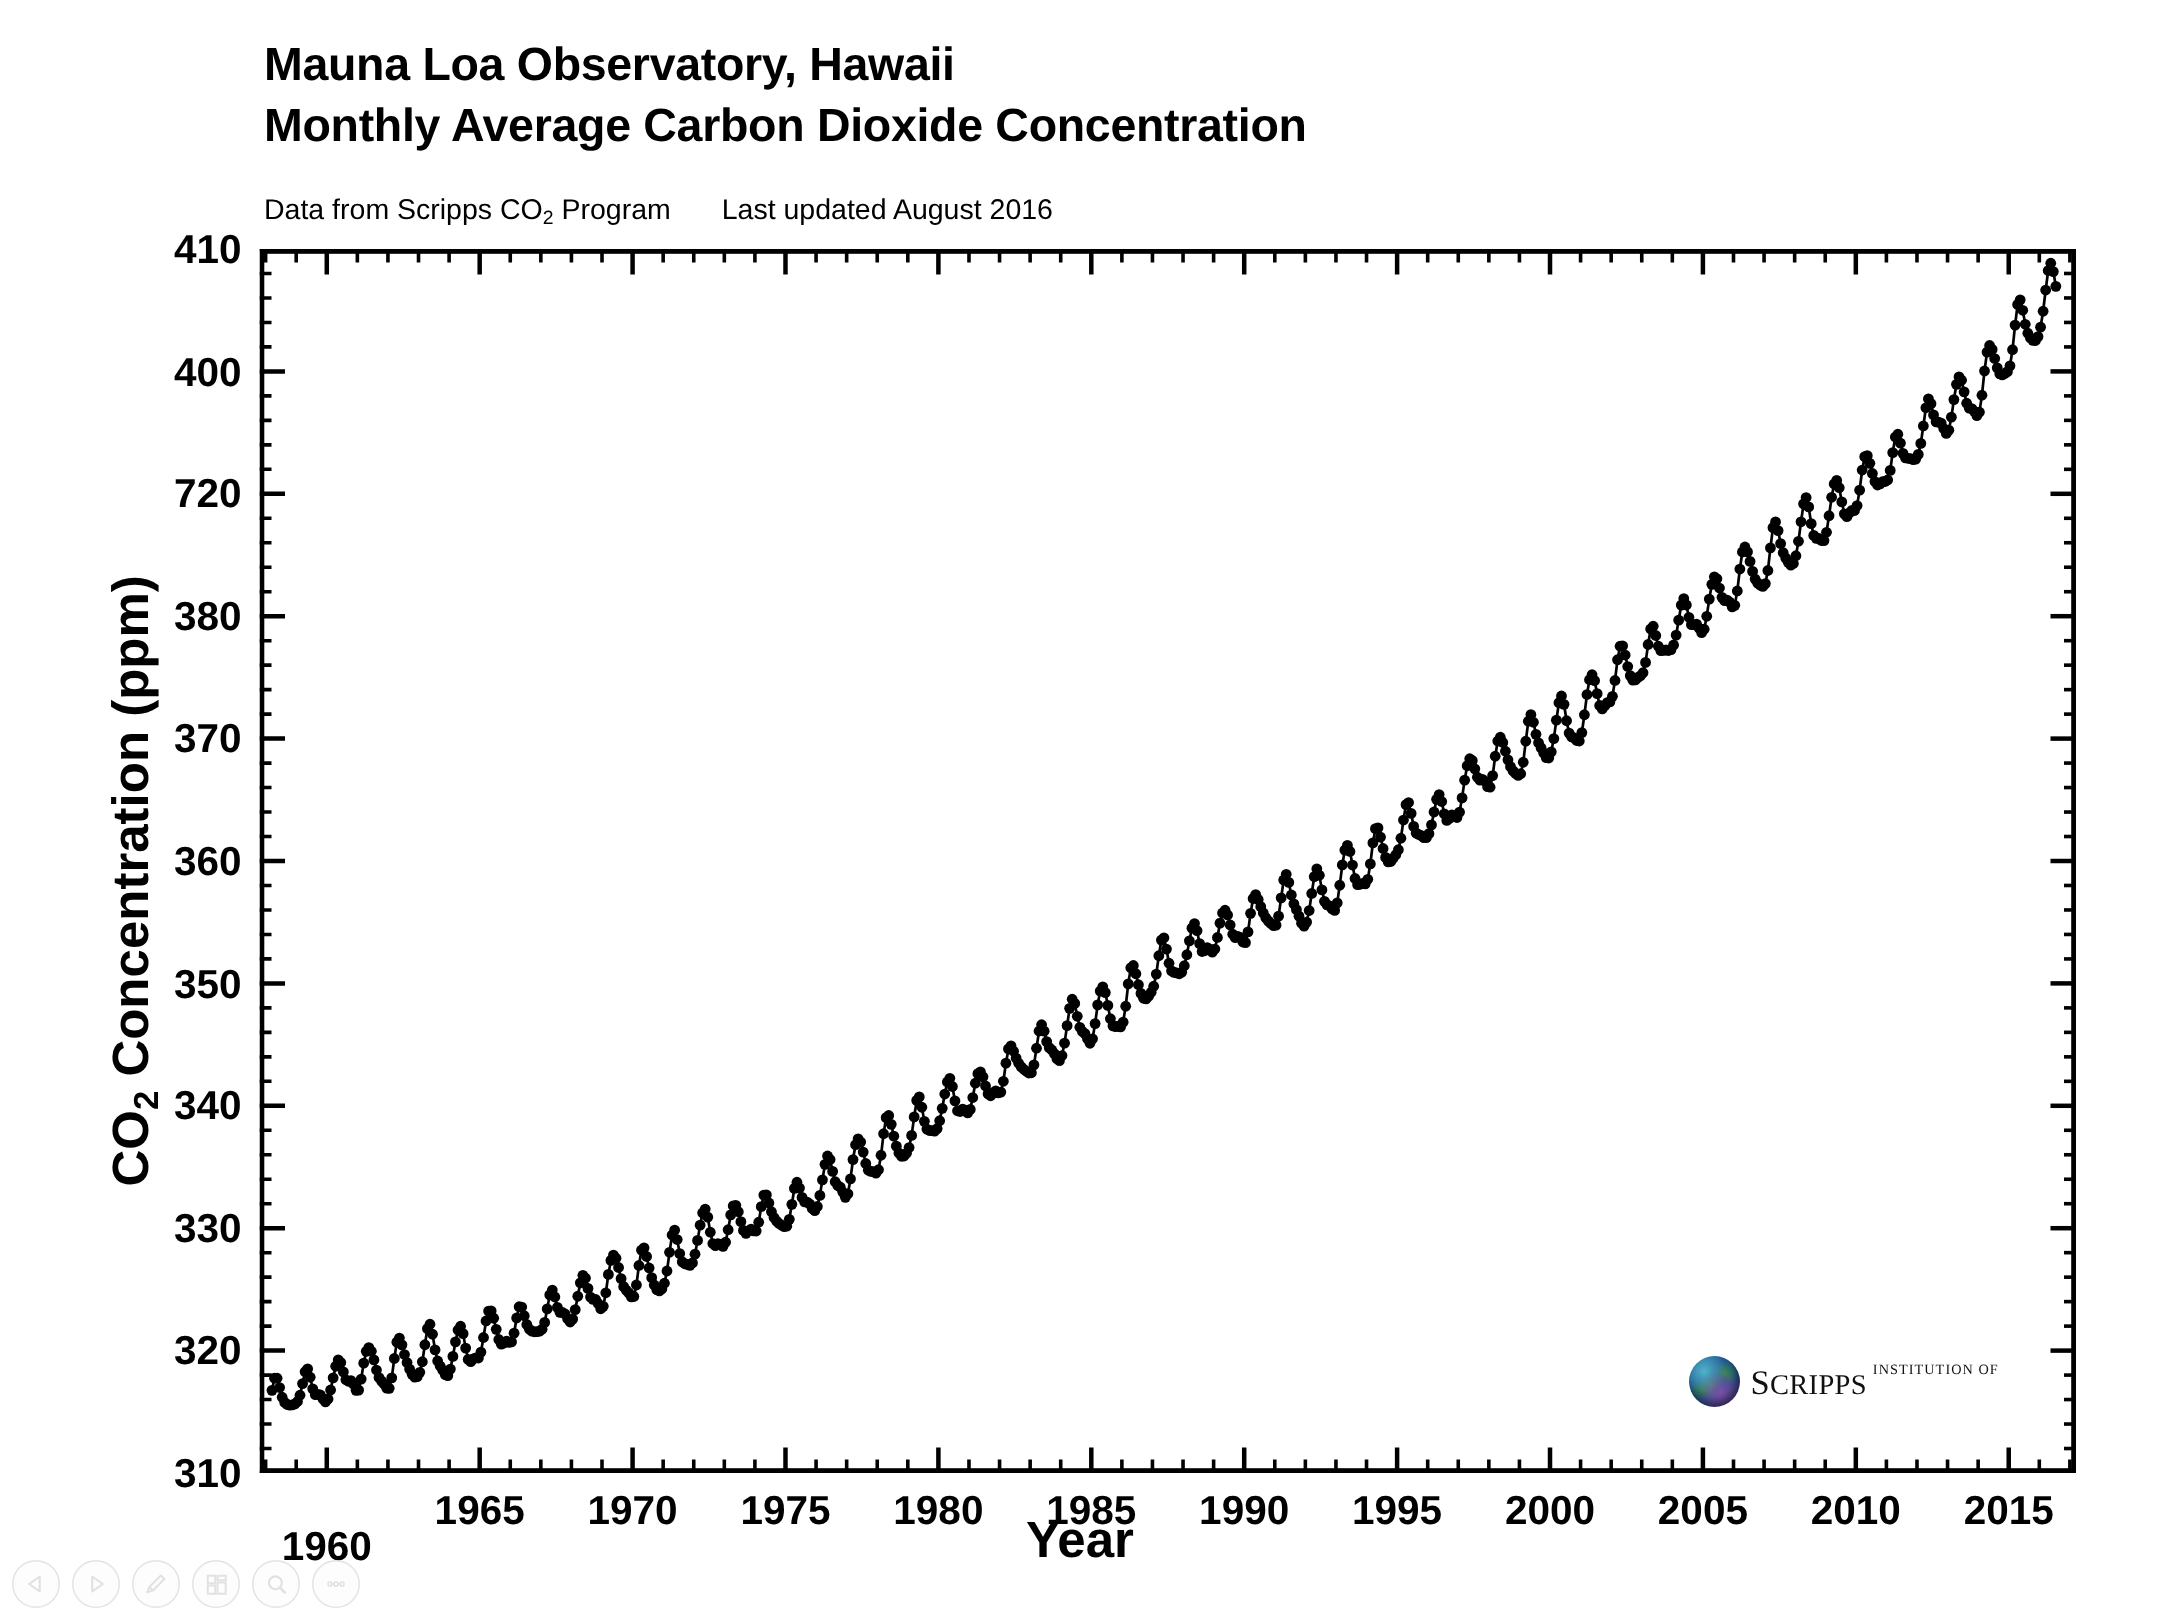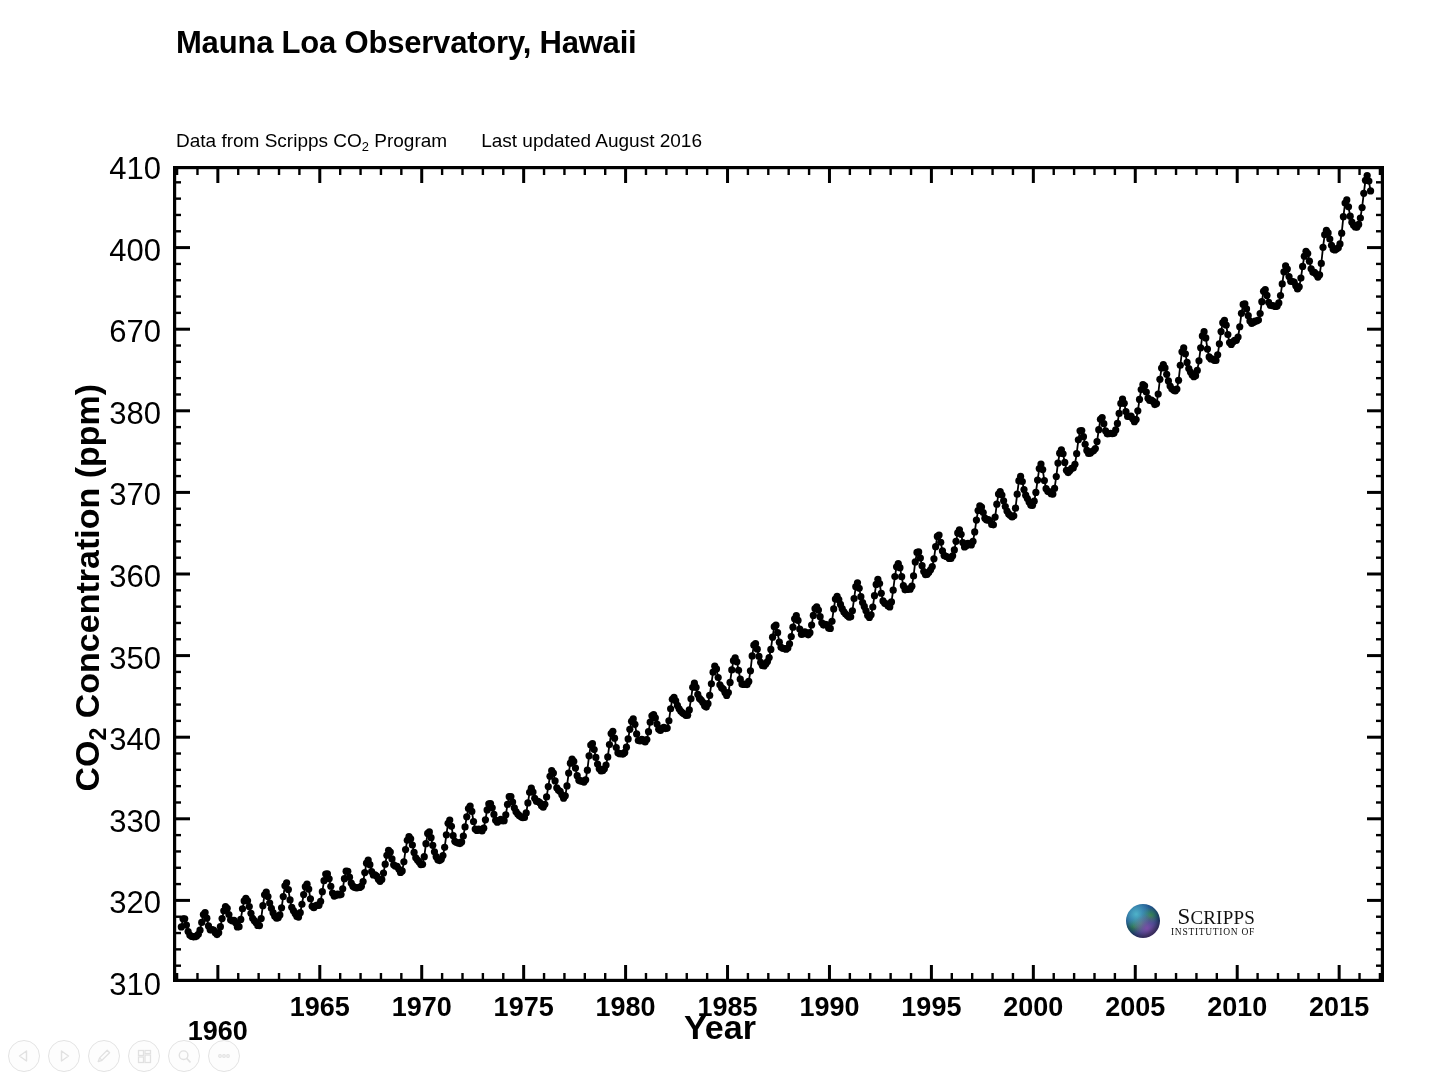--- a/index.html
+++ b/index.html
@@ -45,21 +45,21 @@
   }
 
   
   #plot-wrap {
     position: absolute; left: 173px; top: 166px;
     width: 1211px; height: 816px;
   }
   #plot-svg { display:block; }
 
   .ytick-label {
-    position: absolute; right: 0; font-size: 31px; font-weight: normal;
+    position: absolute; right: 0; font-size: 27px; font-weight: bold;
     text-align: right; white-space: nowrap; line-height: 1;
   }
   .xtick-label {
     position: absolute; font-size: 27px; font-weight: bold;
     text-align: center; white-space: nowrap; line-height: 1;
   }
 
   
   #logo {
     position: absolute; left: 1126px; top: 898px;
@@ -72,21 +72,21 @@
       radial-gradient(circle at 62% 72%, #7b4fa8 0%, rgba(123,79,168,0) 46%),
       radial-gradient(circle at 30% 30%, #4fb3c9 0%, rgba(79,179,201,0) 44%),
       radial-gradient(ellipse at 44% 58%, #3f9a56 0%, rgba(63,154,86,0) 32%),
       radial-gradient(ellipse at 72% 34%, #37874c 0%, rgba(55,135,76,0) 26%),
       radial-gradient(ellipse at 24% 66%, #2f7a45 0%, rgba(47,122,69,0) 24%),
       linear-gradient(150deg, #2f6fa8 0%, #1f4f8a 55%, #5b3f86 100%);
     flex: 0 0 auto;
     box-shadow: inset -2px -3px 5px rgba(0,0,0,0.45);
   }
   .logo-text { line-height: 1.0; }
-  .logo-row1 { display:flex; align-items: flex-end; flex-direction: column; }
+  .logo-row1 { display:flex; align-items: flex-start; }
   .logo-row2 { display:flex; align-items: baseline; }
   .lg-scripps {
     font-family: "Liberation Serif", serif;
     font-size: 19px; letter-spacing: 0.2px; color:#111;
   }
   .lg-scripps .cap { font-size: 23px; }
   .lg-inst {
     font-family: "Liberation Serif", serif;
     font-size: 9.5px; letter-spacing: 0.7px; color:#111; margin-left: 4px;
   }
@@ -114,20 +114,21 @@
   }
   .tb-btn svg { display:block; }
 </style>
 </head>
 <body>
 
 <div id="page">
 
   <div class="title-block">
     <div class="title-line">Mauna Loa Observatory, Hawaii</div>
+    <div class="title-line">Monthly Average Carbon Dioxide Concentration</div>
   </div>
 
   <div class="subtitle">
     <span>Data from Scripps CO</span><sub>2</sub><span> Program</span><span class="gap"></span><span>Last updated August 2016</span>
   </div>
 
   <div class="ylabel">
     <span>CO</span><sub>2</sub><span> Concentration (ppm)</span>
   </div>
 
@@ -1064,21 +1065,21 @@
         </g>
       </svg>
   <div class="ytick-label" style="top: 803px; right: 1223px; width: 120px;">310</div>
       <div class="ytick-label" style="top: 721.4px; right: 1223px; width: 120px;">320</div>
       <div class="ytick-label" style="top: 639.8px; right: 1223px; width: 120px;">330</div>
       <div class="ytick-label" style="top: 558.2px; right: 1223px; width: 120px;">340</div>
       <div class="ytick-label" style="top: 476.6px; right: 1223px; width: 120px;">350</div>
       <div class="ytick-label" style="top: 395px; right: 1223px; width: 120px;">360</div>
       <div class="ytick-label" style="top: 313.4px; right: 1223px; width: 120px;">370</div>
       <div class="ytick-label" style="top: 231.8px; right: 1223px; width: 120px;">380</div>
-      <div class="ytick-label" style="top: 150.2px; right: 1223px; width: 120px;">670</div>
+      <div class="ytick-label" style="top: 150.2px; right: 1223px; width: 120px;">720</div>
       <div class="ytick-label" style="top: 68.6px; right: 1223px; width: 120px;">400</div>
       <div class="ytick-label" style="top: -13px; right: 1223px; width: 120px;">410</div>
       <div class="xtick-label" style="left: -15.1481px; top: 852px; width: 120px;">1960</div>
       <div class="xtick-label" style="left: 86.7879px; top: 828px; width: 120px;">1965</div>
       <div class="xtick-label" style="left: 188.724px; top: 828px; width: 120px;">1970</div>
       <div class="xtick-label" style="left: 290.66px; top: 828px; width: 120px;">1975</div>
       <div class="xtick-label" style="left: 392.596px; top: 828px; width: 120px;">1980</div>
       <div class="xtick-label" style="left: 494.532px; top: 828px; width: 120px;">1985</div>
       <div class="xtick-label" style="left: 596.468px; top: 828px; width: 120px;">1990</div>
       <div class="xtick-label" style="left: 698.404px; top: 828px; width: 120px;">1995</div>

